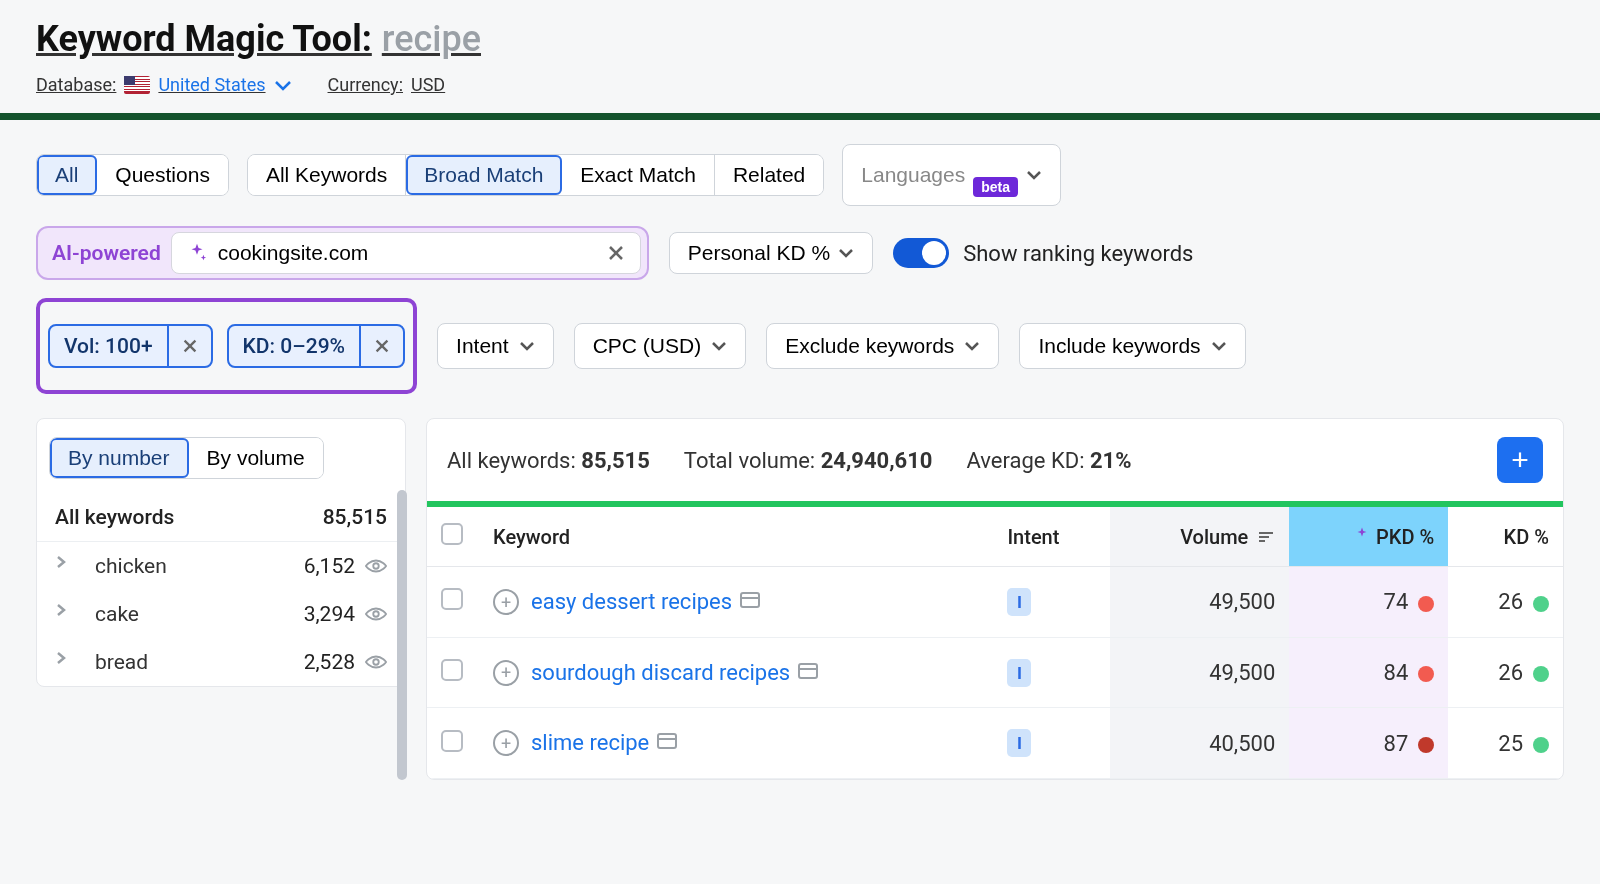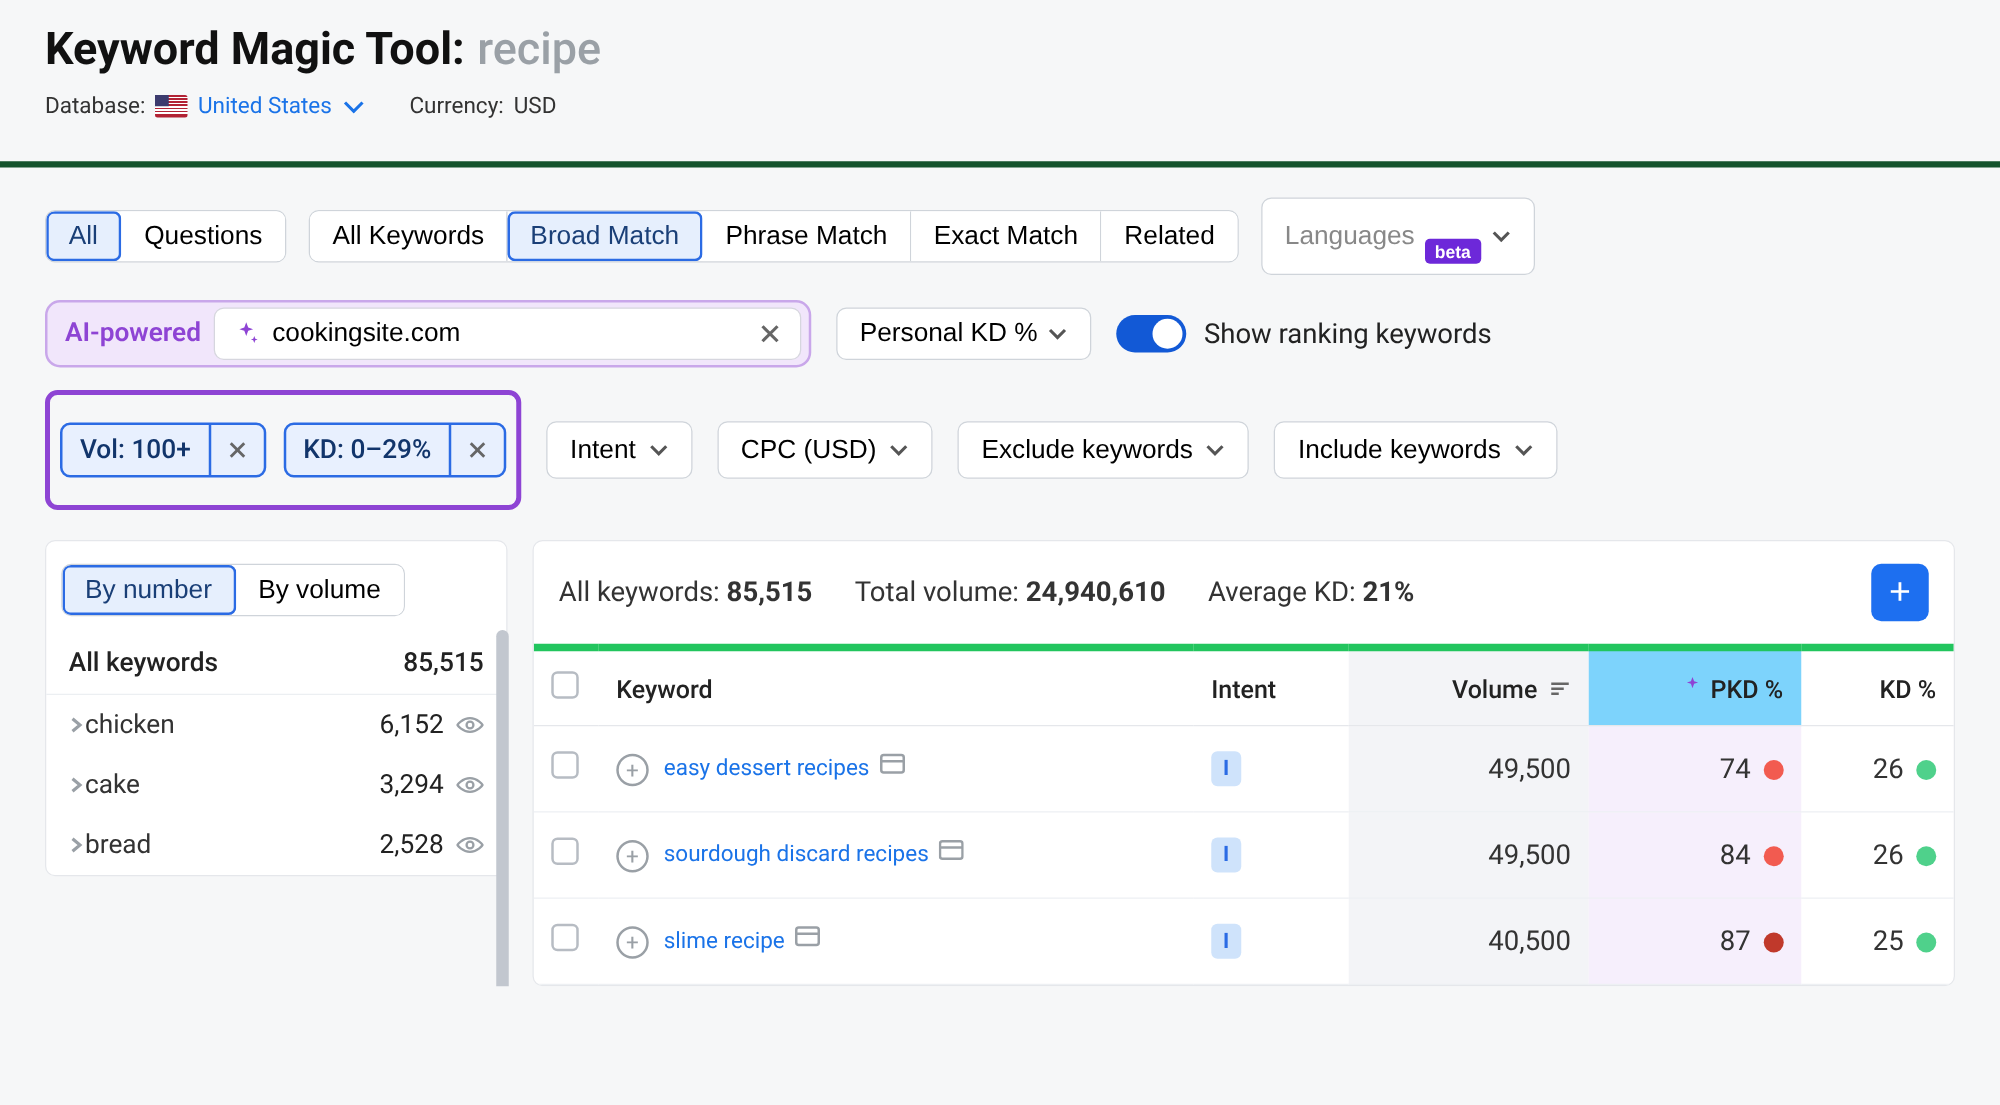--- a/index.html
+++ b/index.html
@@ -1,20 +1,20 @@
 <!DOCTYPE html>
 <html><head>
 <meta charset="utf-8">
 <style>
   * { box-sizing: border-box; }
   html, body { margin: 0; padding: 0; font-family: -apple-system, BlinkMacSystemFont, "Segoe UI", Roboto, Arial, sans-serif; background: #f6f7f8; color: #333; }
   body { width: 1600px; }
 
   
-  .page-header { padding: 18px 36px 34px 36px; border-bottom: 5px solid #14532d; }
+  .page-header { padding: 18px 36px 18px 36px; border-bottom: 7px solid #14532d; text-decoration: underline; }
   .title-row { display: flex; align-items: baseline; gap: 10px; margin-bottom: 14px; }
   .title-row h1 { margin: 0; font-size: 36px; font-weight: 700; color: #111; }
   .title-row .query { font-size: 36px; font-weight: 500; color: #9aa0a6; }
   .meta-row { display: flex; align-items: center; gap: 36px; font-size: 18px; color: #333; }
   .db-block, .curr-block { display: flex; align-items: center; gap: 8px; }
   .db-link { color: #1a73e8; text-decoration: none; display: inline-flex; align-items: center; gap: 8px; }
   .flag { width: 26px; height: 18px; display: inline-block; background: linear-gradient(to bottom,#b22234 0,#b22234 7%,#fff 7%,#fff 14%,#b22234 14%,#b22234 21%,#fff 21%,#fff 28%,#b22234 28%,#b22234 35%,#fff 35%,#fff 42%,#b22234 42%,#b22234 49%,#fff 49%,#fff 56%,#b22234 56%,#b22234 63%,#fff 63%,#fff 70%,#b22234 70%,#b22234 77%,#fff 77%,#fff 84%,#b22234 84%,#b22234 100%); position: relative; border-radius:2px;}
   .flag::before { content:""; position:absolute; top:0; left:0; width:40%; height:54%; background:#3c3b6e; }
   .chev-down { fill:none; stroke:#1a73e8; stroke-width:2.5; }
 
@@ -47,21 +47,21 @@
   .chip .chip-label { padding:8px 14px; color:#12356b; font-weight:500;}
   .chip .chip-close { border-left:2px solid #2b6be4; padding:8px 12px; display:flex; align-items:center; cursor:pointer; }
   .dd-btn { display:inline-flex; align-items:center; gap:10px; border:1px solid #cfd4da; border-radius:8px; background:#fff; padding:10px 18px; font-size:21px; cursor:pointer;}
 
   
   .main { padding: 10px 36px 0 36px; display:flex; gap:20px; align-items:flex-start; }
   .side { width:370px; background:#fff; border:1px solid #e5e7eb; border-radius:8px; padding:10px 0 0 0; }
   .side .seg { margin:8px 12px 14px 12px; }
   .side-row { display:flex; align-items:center; justify-content:space-between; padding:12px 18px; font-size:21px; }
   .side-row.header-row { font-weight:500; color:#222; border-bottom:1px solid #eceff2;}
-  .side-row .left { display:flex; align-items:center; gap:1px; }
+  .side-row .left { display:flex; align-items:flex-start; gap:28px; }
   .side-row .count { display:flex; align-items:center; gap:10px; color:#222; }
   .eye { stroke:#9aa0a6; stroke-width:2; fill:none;}
   .caret { stroke:#9aa0a6; stroke-width:2.5; fill:none;}
   .scroll-rail { position:absolute; right:-1px; top:72px; bottom:0; width:10px; }
   .scroll-thumb { background:#c2c7cf; border-radius:10px; width:10px; height:290px; }
   .side-wrap { position:relative; }
 
   .content { flex:1; background:#fff; border:1px solid #e5e7eb; border-radius:8px; overflow:hidden; }
   .summary { display:flex; align-items:center; justify-content:space-between; padding:18px 20px; font-size:22px;gap:48px; }
   .summary .stats { display:flex; gap:34px; align-items:baseline; }
@@ -72,21 +72,21 @@
   thead th { font-size:20px; font-weight:500; color:#222; text-align:left; padding:16px 14px; border-top:6px solid #22c55e; border-bottom:1px solid #e5e7eb; }
   thead th.right { text-align:right; }
   thead th.vol { background:#f3f4f7; }
   thead th.pkd { background:#7dd3fc; }
   tbody td { font-size:22px; padding:20px 14px; border-bottom:1px solid #edf0f3; vertical-align:middle;}
   tbody td.right { text-align:right; }
   tbody td.vol { background:#f3f4f7;text-align:right; }
   tbody td.pkd { background:#f6effc; }
   .chk { width:22px; height:22px; border:2px solid #b7bcc3; border-radius:5px; display:inline-block; cursor:pointer; background:#fff;}
   .kw-cell { display:flex; align-items:flex-start; gap:12px; }
-  .kw-link { color:#1a73e8; text-decoration:none; font-size:18px; line-height:1.35; max-width:290px; display:inline-block;}
+  .kw-link { color:#1a73e8; text-decoration:none; font-size:22px; line-height:1.35; max-width:290px; display:inline-block;}
   .circ-plus { width:26px; height:26px; border:2px solid #9aa0a6; border-radius:50%; display:inline-flex; align-items:center; justify-content:center; color:#9aa0a6; font-size:18px; flex:0 0 auto; margin-top:2px; cursor:pointer;}
   .serp-icon { display:inline-flex; margin-left:8px; }
   .intent-I { display:inline-flex; align-items:center; justify-content:center; width:24px; height:28px; border-radius:5px; background:#cfe3fb; color:#2b6be4; font-weight:700; font-size:17px;}
   .dot { width:16px; height:16px; border-radius:50%; display:inline-block; margin-left:10px; vertical-align:middle;}
   .sort-ic { stroke:#666; stroke-width:2; fill:none; margin-left:4px;}
   .spark { fill:#8e44d4; }
   .muted { color:#888; }
 </style>
 </head>
 <body>
@@ -117,21 +117,20 @@
 <section class="filter-area">
 
   <div class="pill-row">
     <div class="seg">
       <button class="seg-btn active">All</button>
       <button class="seg-btn">Questions</button>
     </div>
     <div class="seg">
       <button class="seg-btn">All Keywords</button>
       <button class="seg-btn active">Broad Match</button>
-      <button class="seg-btn">Phrase Match</button>
       <button class="seg-btn">Exact Match</button>
       <button class="seg-btn">Related</button>
     </div>
     <button class="pill-btn">
       <span class="muted">Languages</span>
       <span class="badge-beta">beta</span>
       <svg width="16" height="10" viewBox="0 0 16 10" class="chev-small">
           <polyline points="2,2 8,8 14,2"></polyline>
         </svg>
     </button>

